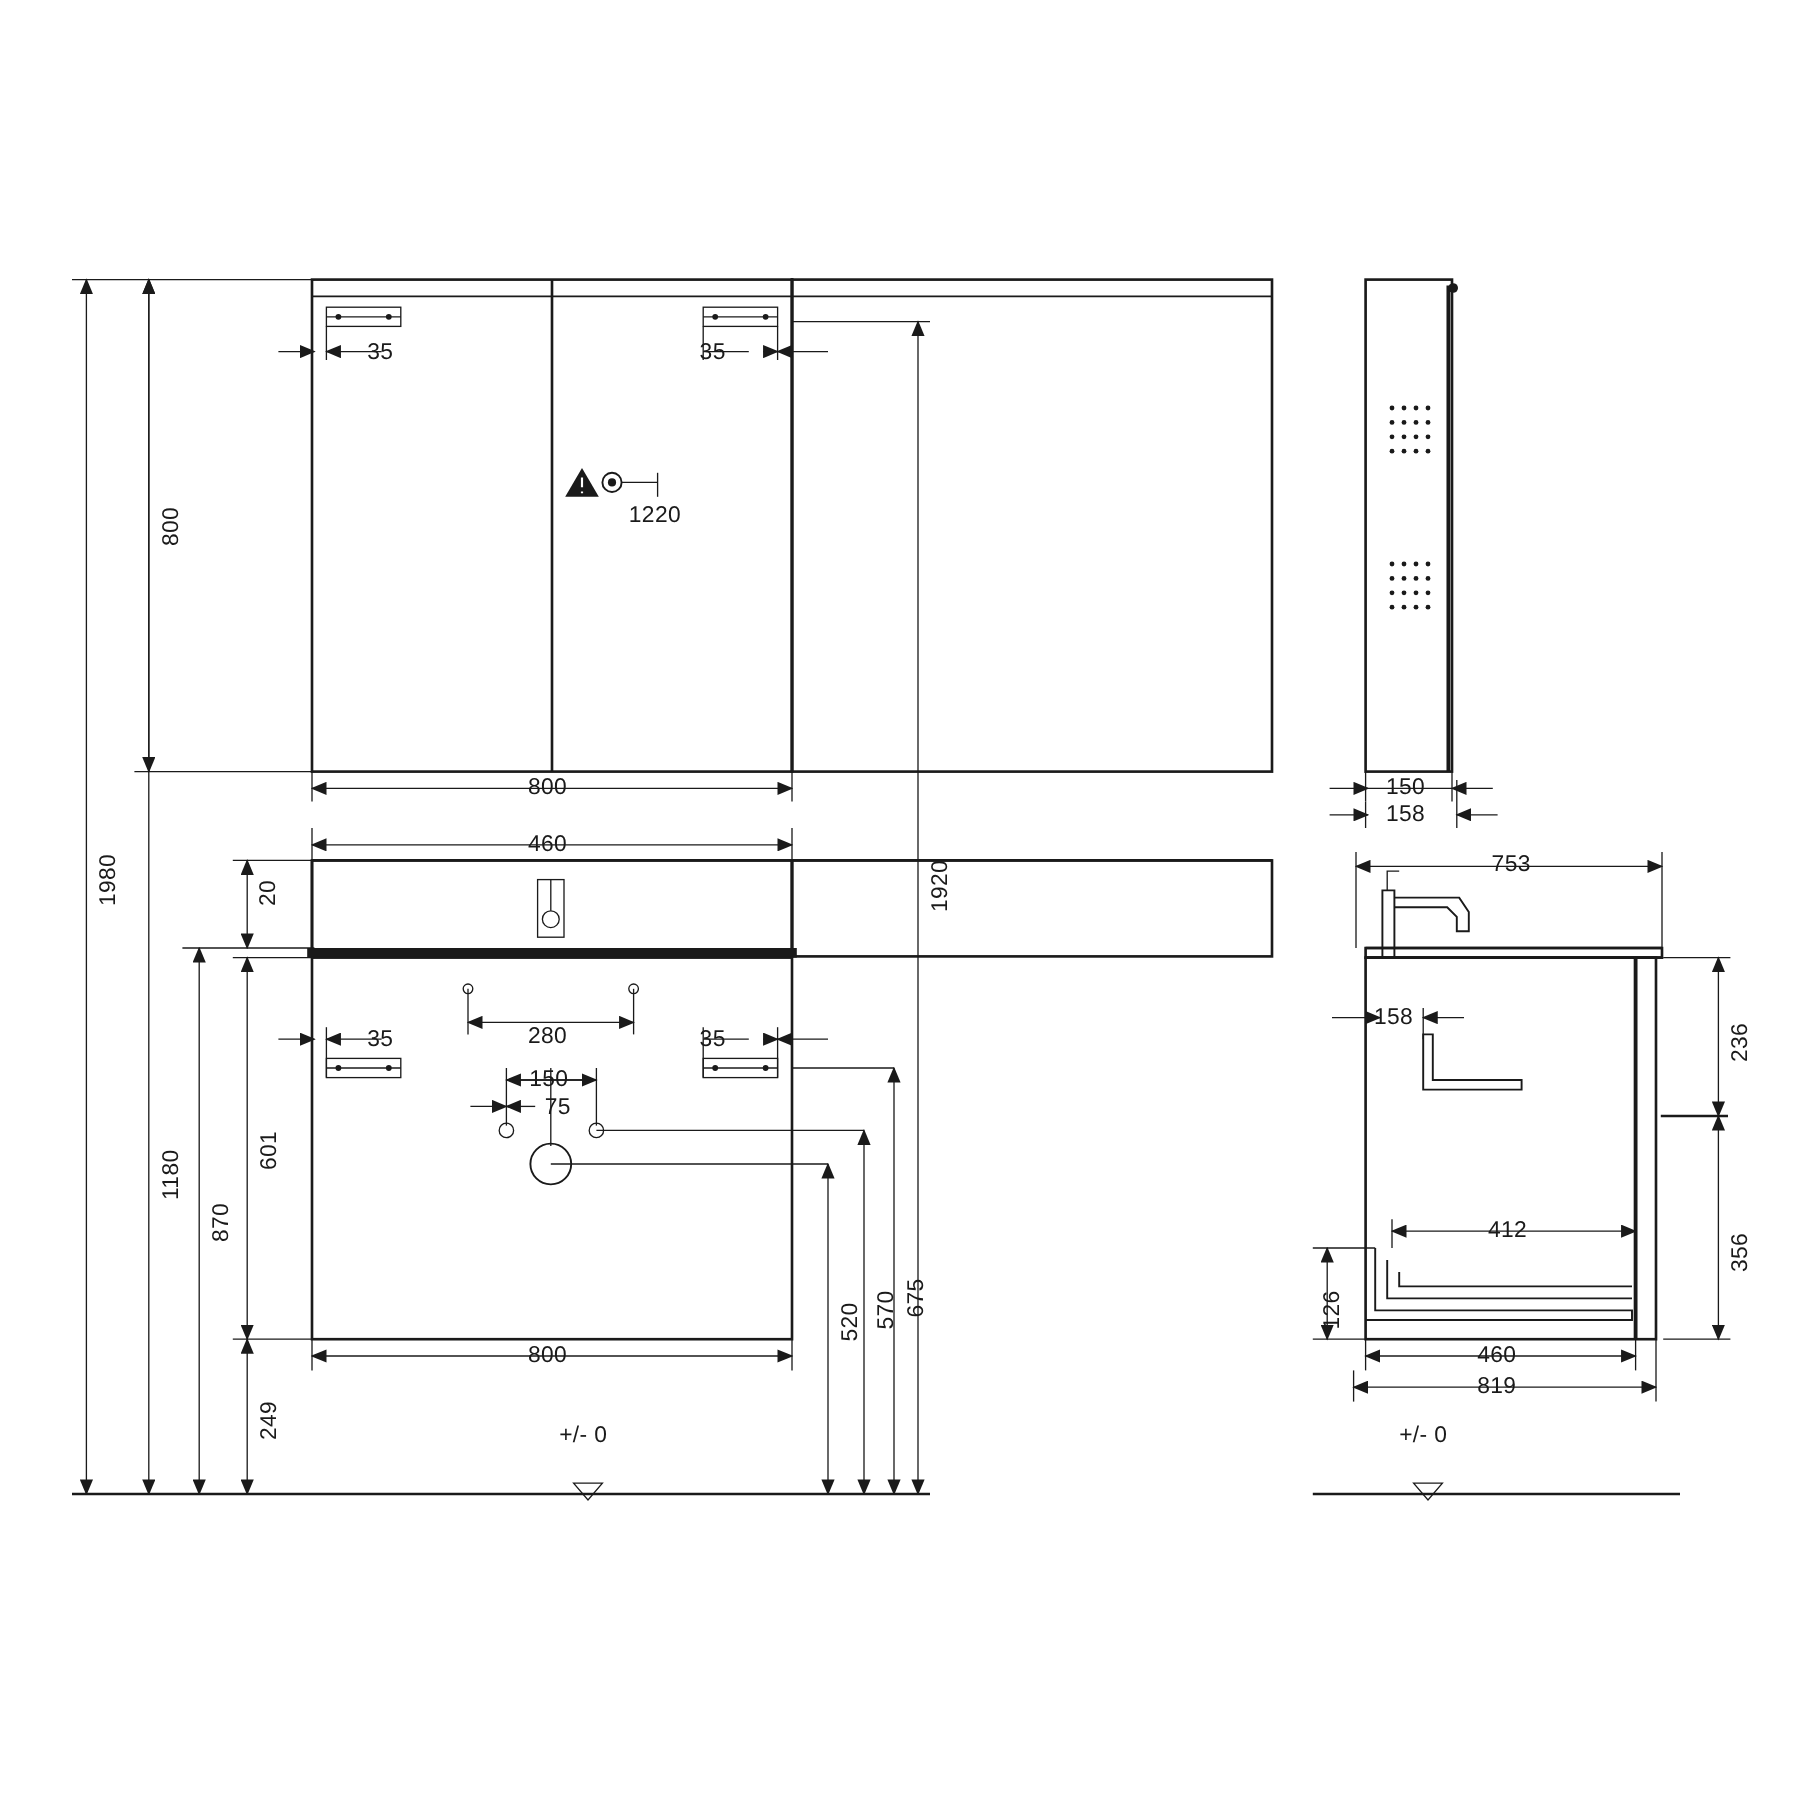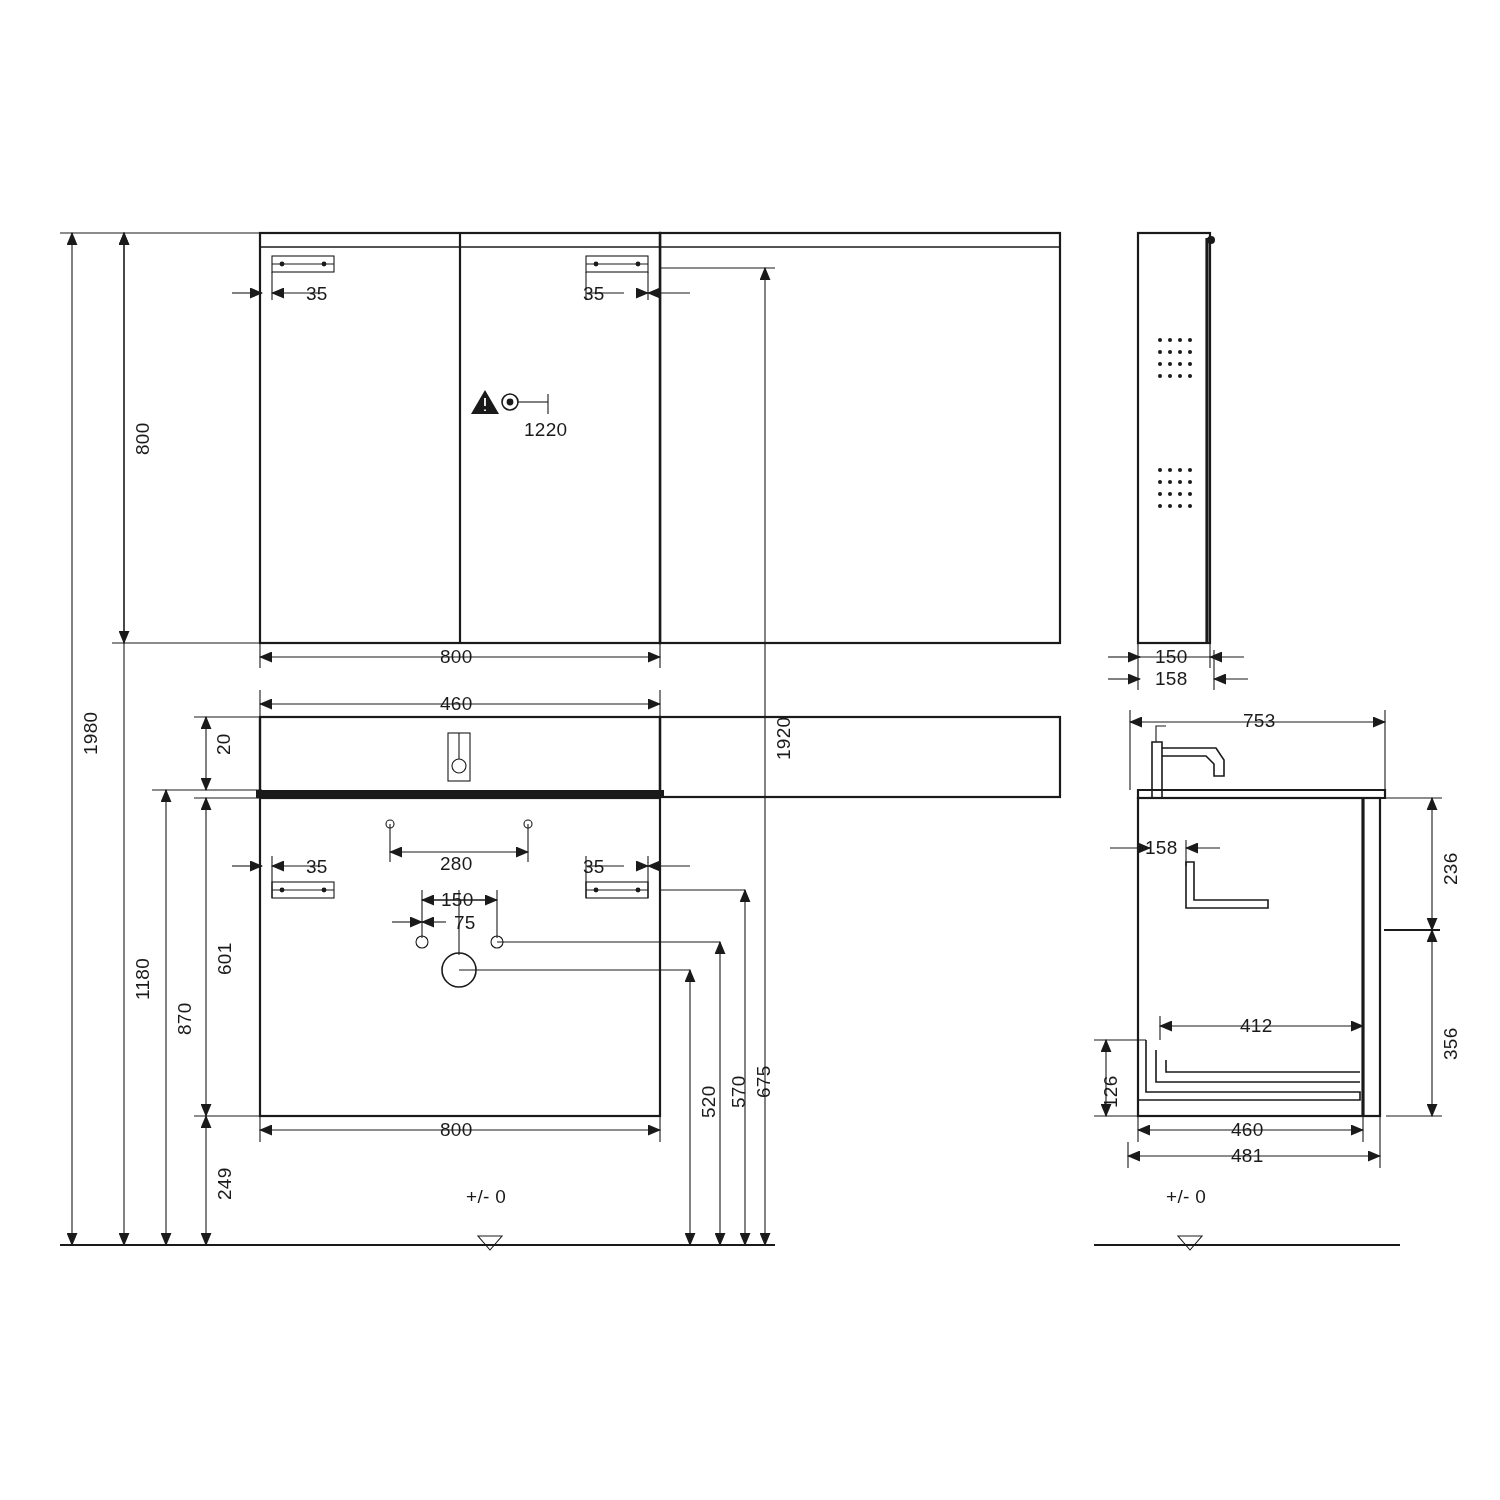--- a/index.html
+++ b/index.html
@@ -342,17 +342,17 @@
 
 <div class="dimtxt" style="left:1155px;top:646px;">150</div>
 <div class="dimtxt" style="left:1155px;top:668px;text-align:right;">158</div>
 <div class="dimtxt" style="left:1243px;top:710px;">753</div>
 <div class="dimtxt" style="left:1145px;top:837px;">158</div>
 <div class="dimtxt vert" style="left:1440px;top:885px;transform:rotate(-90deg);">236</div>
 <div class="dimtxt vert" style="left:1440px;top:1060px;transform:rotate(-90deg);">356</div>
 <div class="dimtxt" style="left:1240px;top:1015px;">412</div>
 <div class="dimtxt vert" style="left:1100px;top:1108px;transform:rotate(-90deg);">126</div>
 <div class="dimtxt" style="left:1231px;top:1119px;">460</div>
-<div class="dimtxt" style="left:1231px;top:1145px;">481</div>
+<div class="dimtxt" style="left:1231px;top:1145px;">819</div>
 
 <div class="dimtxt" style="left:1166px;top:1186px;">+/- 0</div>
 
 </div>
 
 </body></html>

